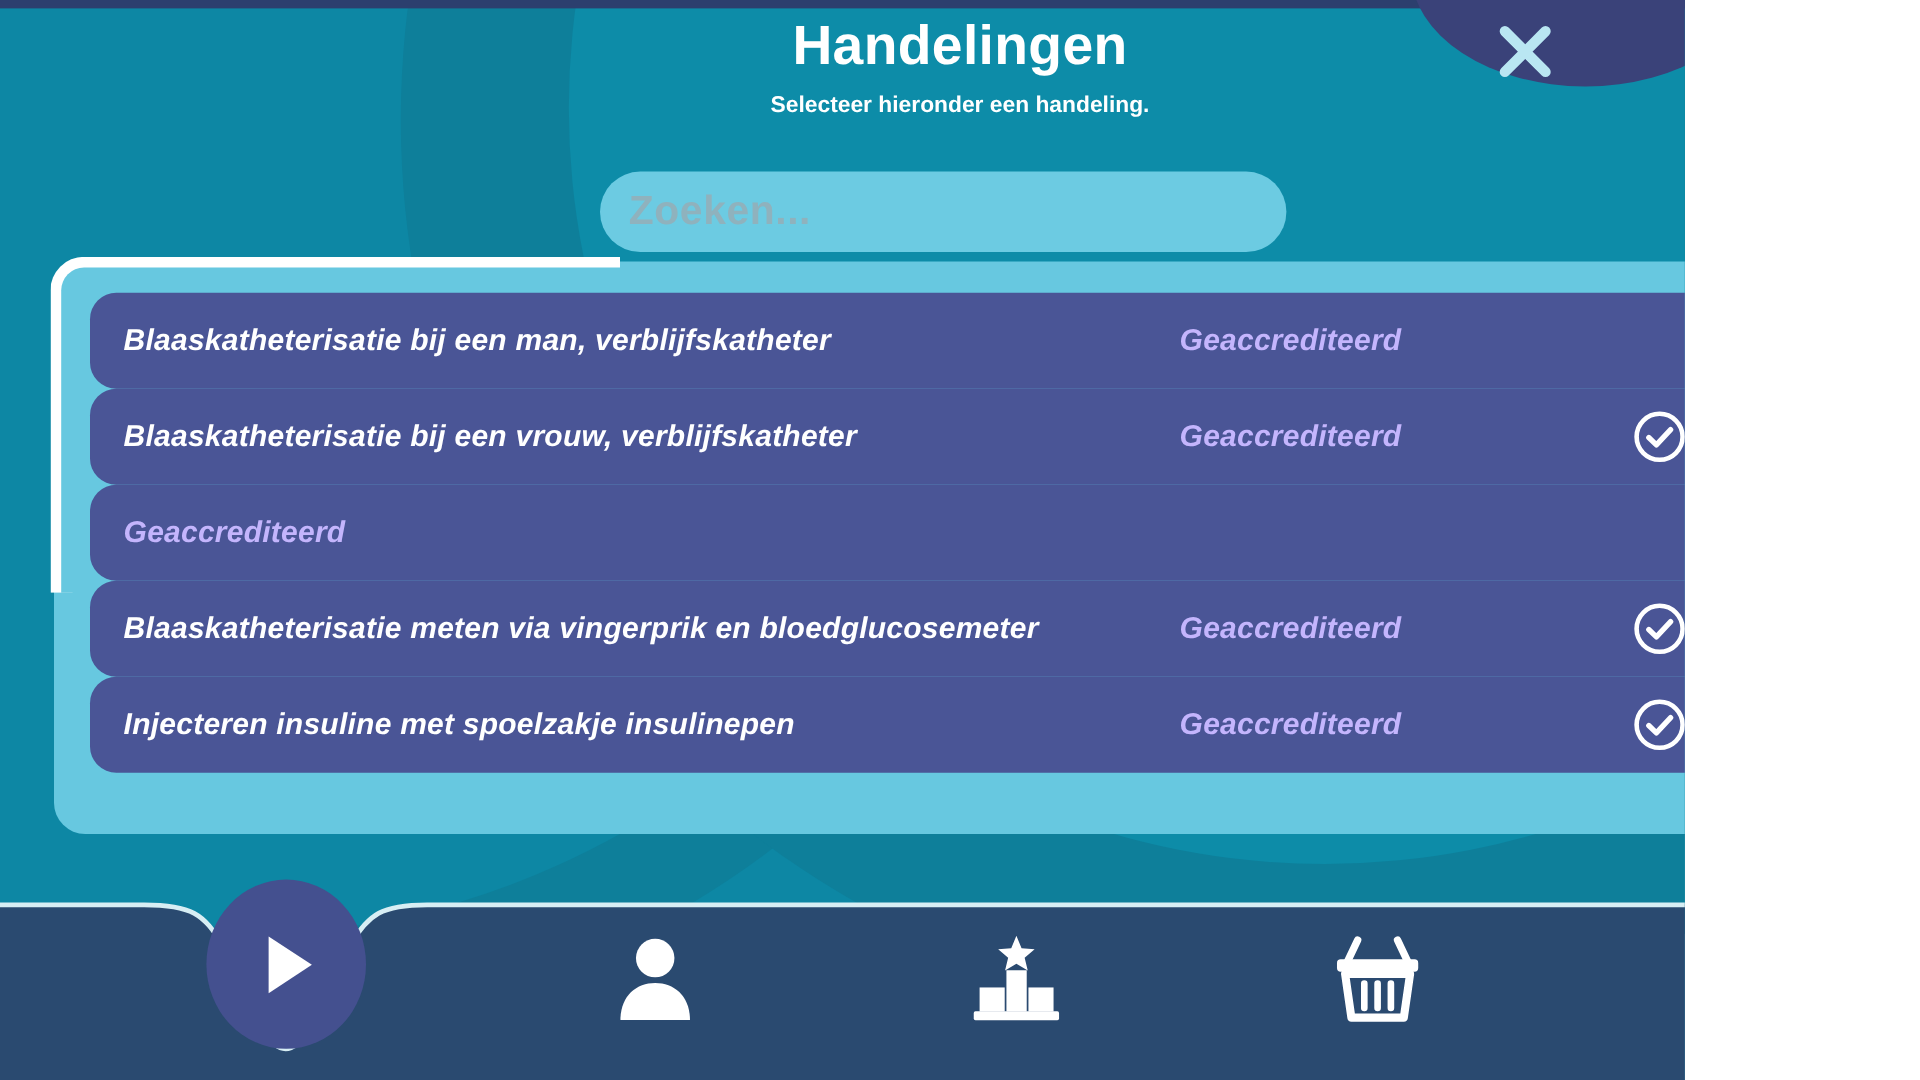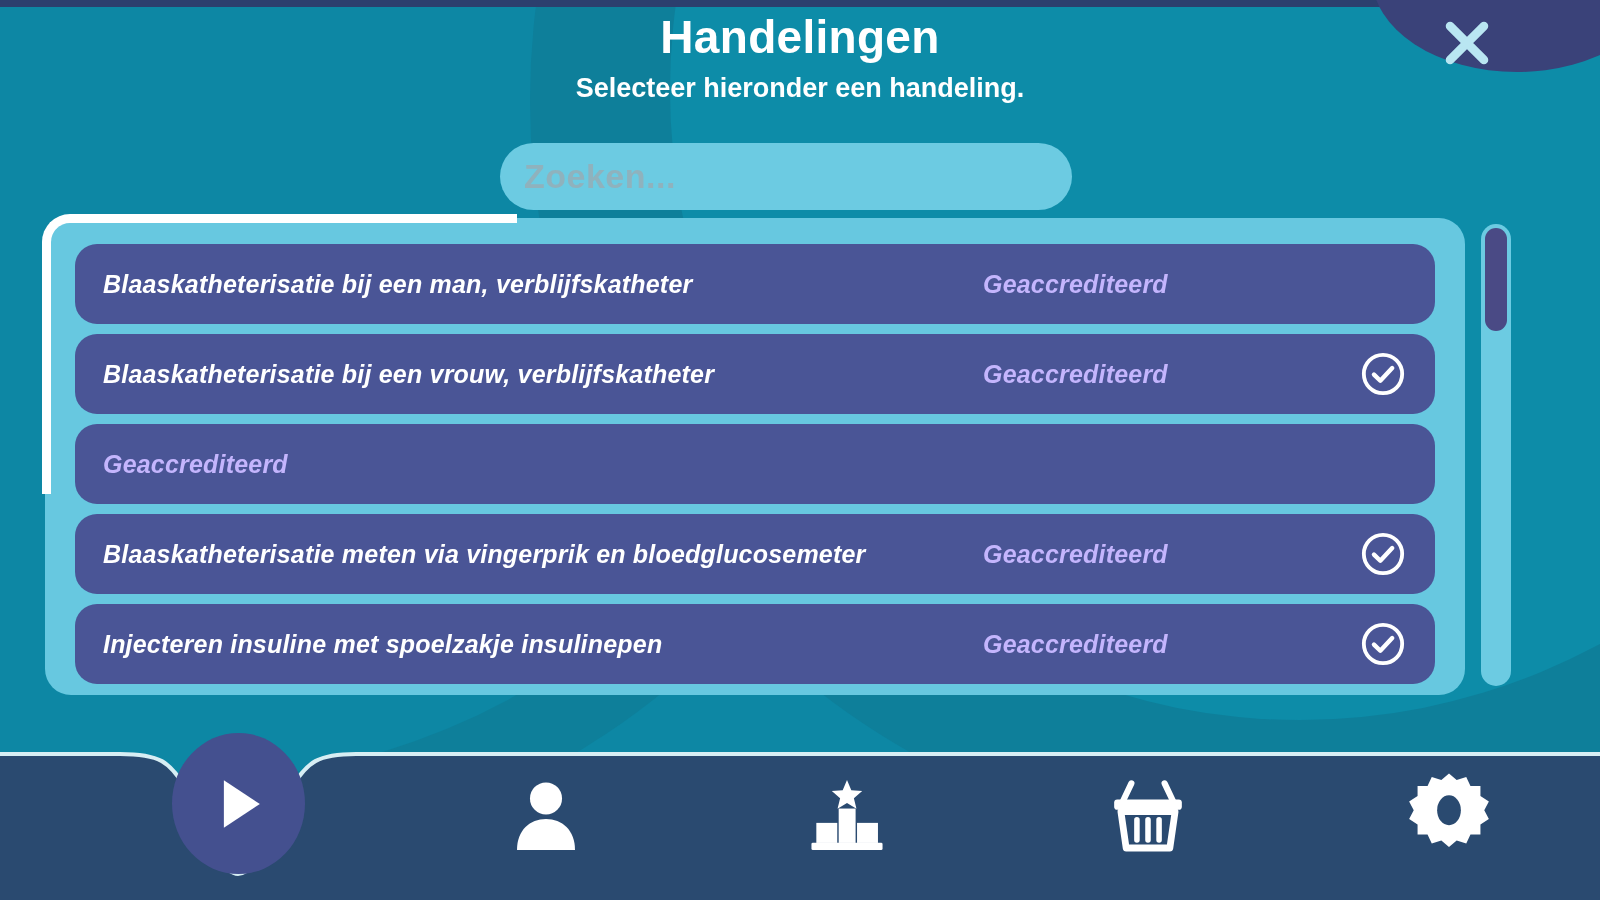--- a/index.html
+++ b/index.html
@@ -3,21 +3,21 @@
 <meta charset="utf-8">
 <style>
   * { box-sizing: border-box; margin: 0; padding: 0; }
   html, body {
     width: 1600px; height: 900px;
     overflow: hidden;
     font-family: "Liberation Sans", sans-serif;
   }
   #app {
     position: relative;
-    width: 1600px; height: 900px;
+    width: 1404px; height: 900px;
     background: #0d87a4;
     overflow: hidden;
   }
 
   
   .top-strip {
     position: absolute; top: 0; left: 0;
     width: 1600px; height: 7px;
     background: #2c3f6e;
     z-index: 6;
@@ -77,21 +77,21 @@
     z-index: 5;
   }
   .title {
     font-size: 46px;
     font-weight: bold;
     color: #ffffff;
     letter-spacing: 0.3px;
     line-height: 58px;
   }
   .subtitle {
-    font-size: 27px;
+    font-size: 19px;
     font-weight: bold;
     color: #ffffff;
     line-height: 40px;
     margin-top: 2px;
   }
 
   
   .search-box {
     position: absolute;
     left: 500px; top: 143px;
@@ -138,21 +138,20 @@
     pointer-events: none;
     z-index: 7;
   }
 
   .list {
     position: absolute;
     left: 30px; top: 26px;
     width: 1360px;
     display: flex;
     flex-direction: column;
-    gap: 10px;
   }
   .row {
     position: relative;
     background: #4a5596;
     border-radius: 22px;
     min-height: 80px;
     display: flex;
     align-items: center;
     padding: 10px 22px 10px 28px;
     cursor: pointer;

